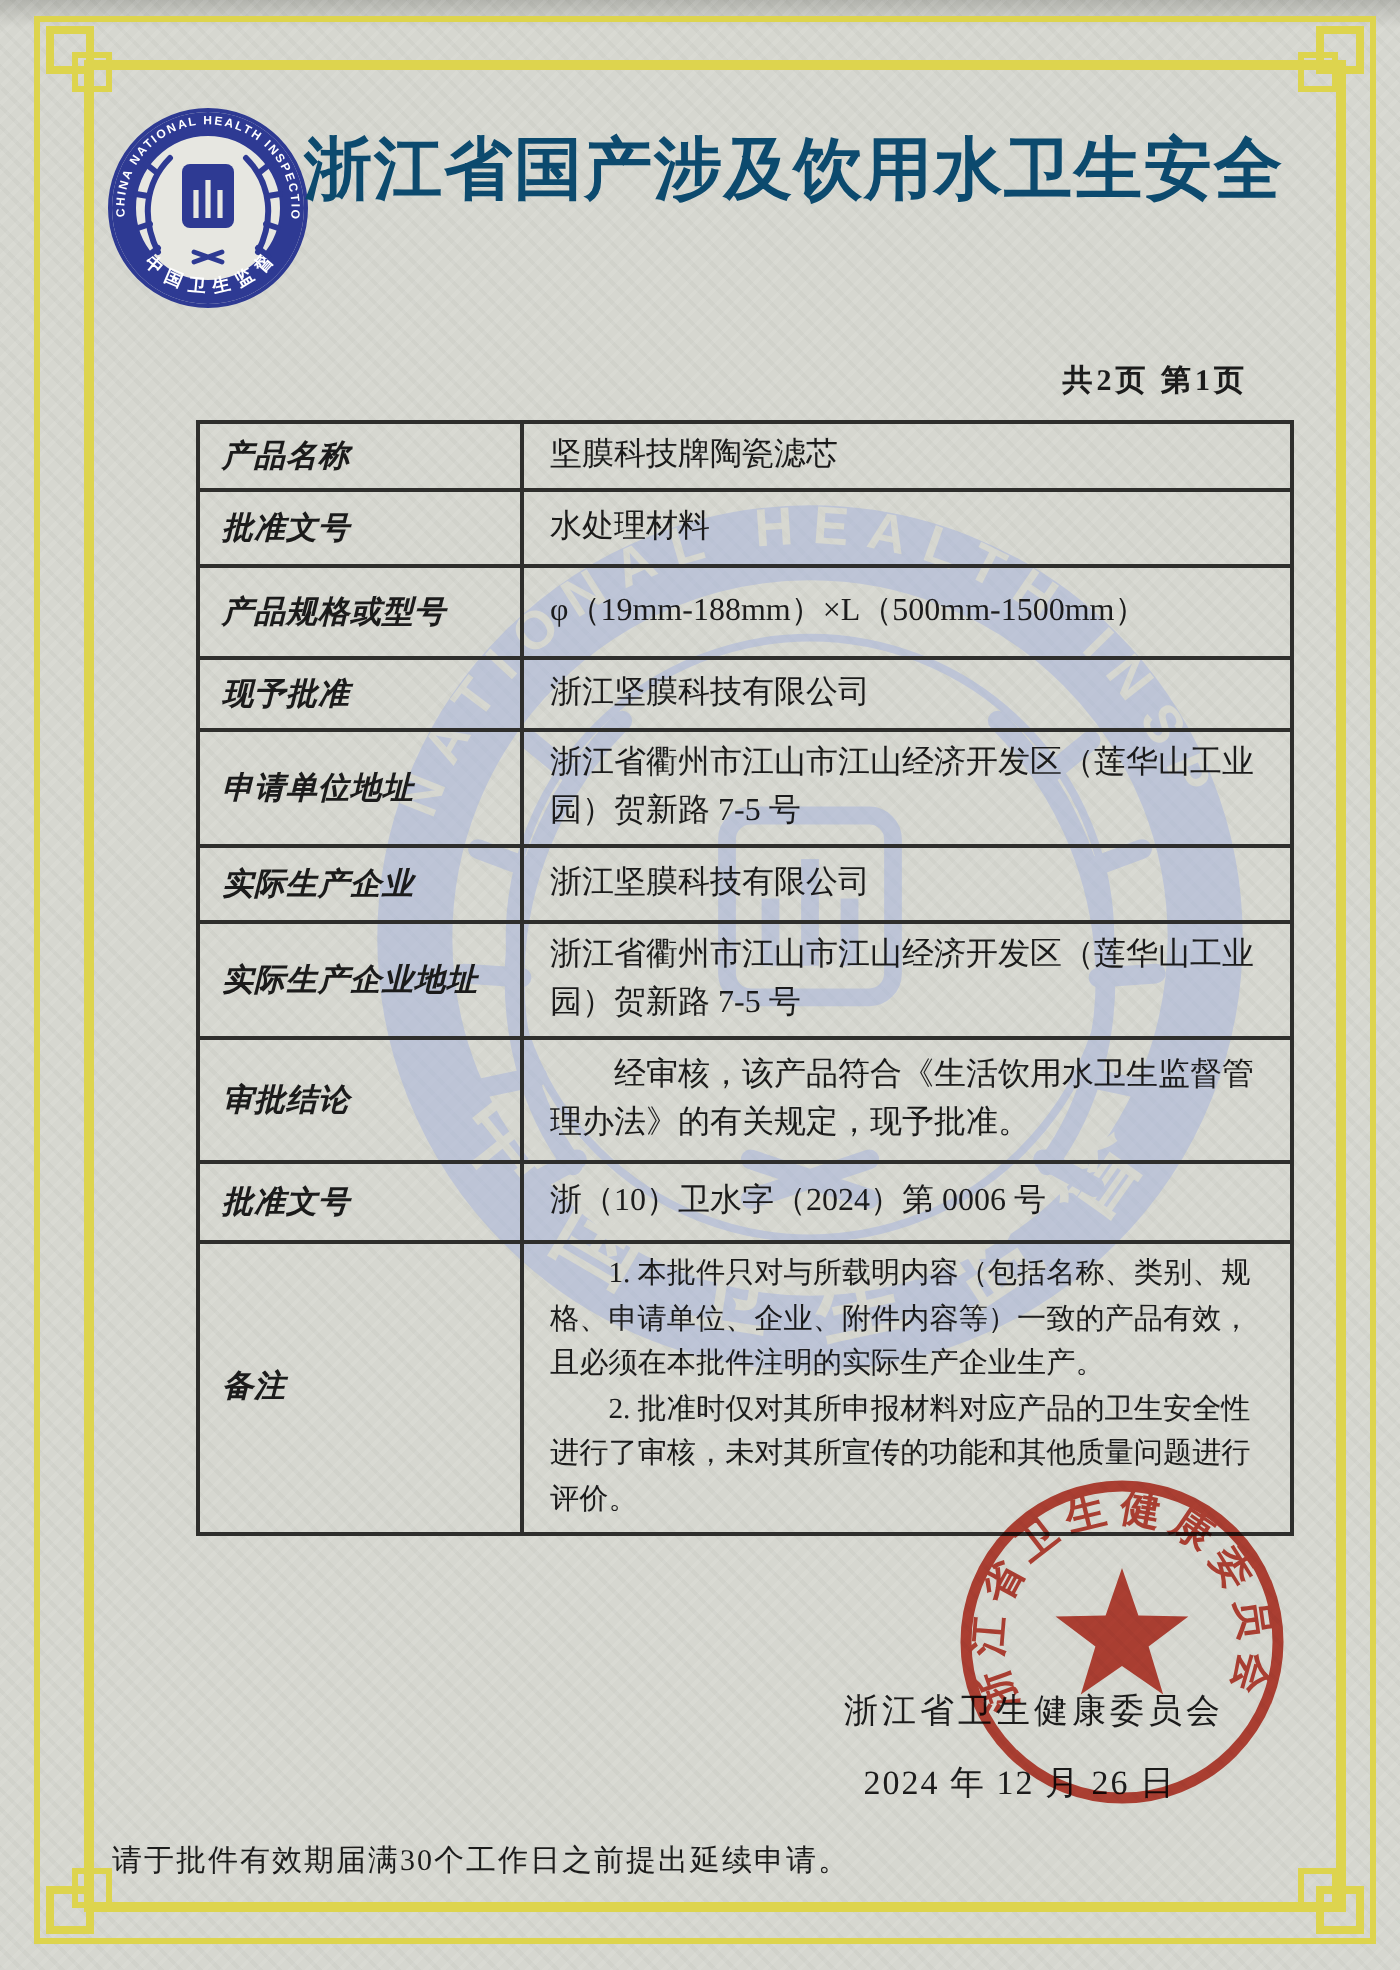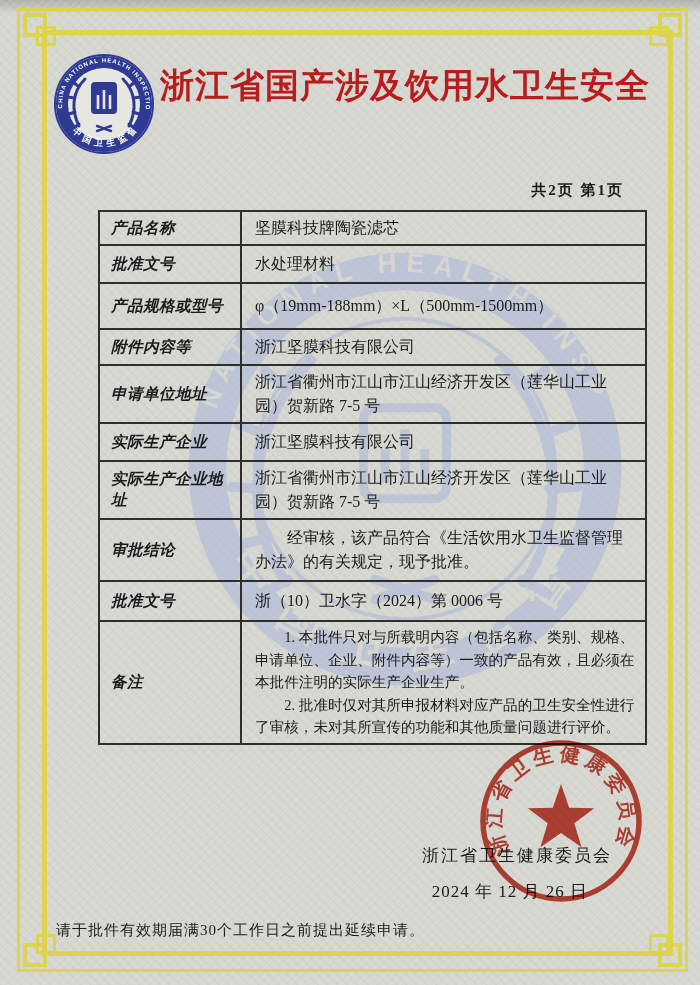--- a/index.html
+++ b/index.html
@@ -38,30 +38,30 @@
   .knot.tl::after{left:9px;top:9px;}
   .knot.tr::after{right:9px;top:9px;}
   .knot.bl::after{left:9px;bottom:9px;}
   .knot.br::after{right:9px;bottom:9px;}
 
   
   .watermark{position:absolute;left:158px;top:222px;width:494px;height:494px;z-index:0;opacity:.55;}
 
   
   .logo{position:absolute;left:52px;top:52px;width:104px;height:104px;z-index:2;}
-  .title{position:absolute;left:152px;top:64px;width:506px;text-align:center;z-index:2;
-         font-family:"Liberation Sans","DejaVu Sans",sans-serif;font-weight:800;color:#b91c1c;}
+  .title{position:absolute;left:152px;top:64px;width:506px;z-index:2;
+         font-family:"Liberation Sans","DejaVu Sans",sans-serif;font-weight:800;color:#0c4a6e;}
   .title .t1{font-size:34px;line-height:1.25;letter-spacing:1px;}
   .title .t2{font-size:33px;line-height:1.2;margin-top:7px;letter-spacing:2px;}
   .page-info{position:absolute;right:76px;top:181px;font-size:15px;font-weight:700;letter-spacing:2px;z-index:2;}
 
   
   table.license{position:absolute;left:98px;top:210px;width:549px;border-collapse:collapse;z-index:1;table-layout:fixed;background:transparent;}
   table.license th, table.license td{border:2px solid var(--tableline);vertical-align:middle;}
-  table.license th{width:142px;text-align:left;padding:4px 6px 4px 11px;font-size:15.5px;font-weight:700;letter-spacing:.5px;font-style:italic;}
+  table.license th{width:162px;text-align:left;padding:4px 6px 4px 11px;font-size:15.5px;font-weight:700;letter-spacing:.5px;font-style:italic;}
   table.license td{padding:4px 10px 4px 13px;font-size:16px;line-height:1.5;margin-left:11px;}
   .indent{text-indent:2em;}
   .remarks p{font-size:14.6px;line-height:1.55;text-indent:2em;margin:0;}
 
   
   .issuer{position:absolute;right:88px;top:844px;font-size:17px;letter-spacing:2px;z-index:1;}
   .issue-date{position:absolute;right:112px;top:880px;font-size:17px;letter-spacing:1px;z-index:1;}
   .renewal{position:absolute;left:56px;top:921px;font-size:15px;letter-spacing:1px;z-index:1;}
 
   
@@ -143,21 +143,21 @@
       </tr>
       <tr>
         <th style="height:38px">批准文号</th>
         <td>水处理材料</td>
       </tr>
       <tr>
         <th style="height:46px">产品规格或型号</th>
         <td>φ（19mm-188mm）×L（500mm-1500mm）</td>
       </tr>
       <tr>
-        <th style="height:36px">附件内容等</th>
+        <th style="height:36px">现予批准</th>
         <td>浙江坚膜科技有限公司</td>
       </tr>
       <tr>
         <th style="height:50px">申请单位地址</th>
         <td>浙江省衢州市江山市江山经济开发区（莲华山工业园）贺新路 7-5 号</td>
       </tr>
       <tr>
         <th style="height:38px">实际生产企业</th>
         <td>浙江坚膜科技有限公司</td>
       </tr>

